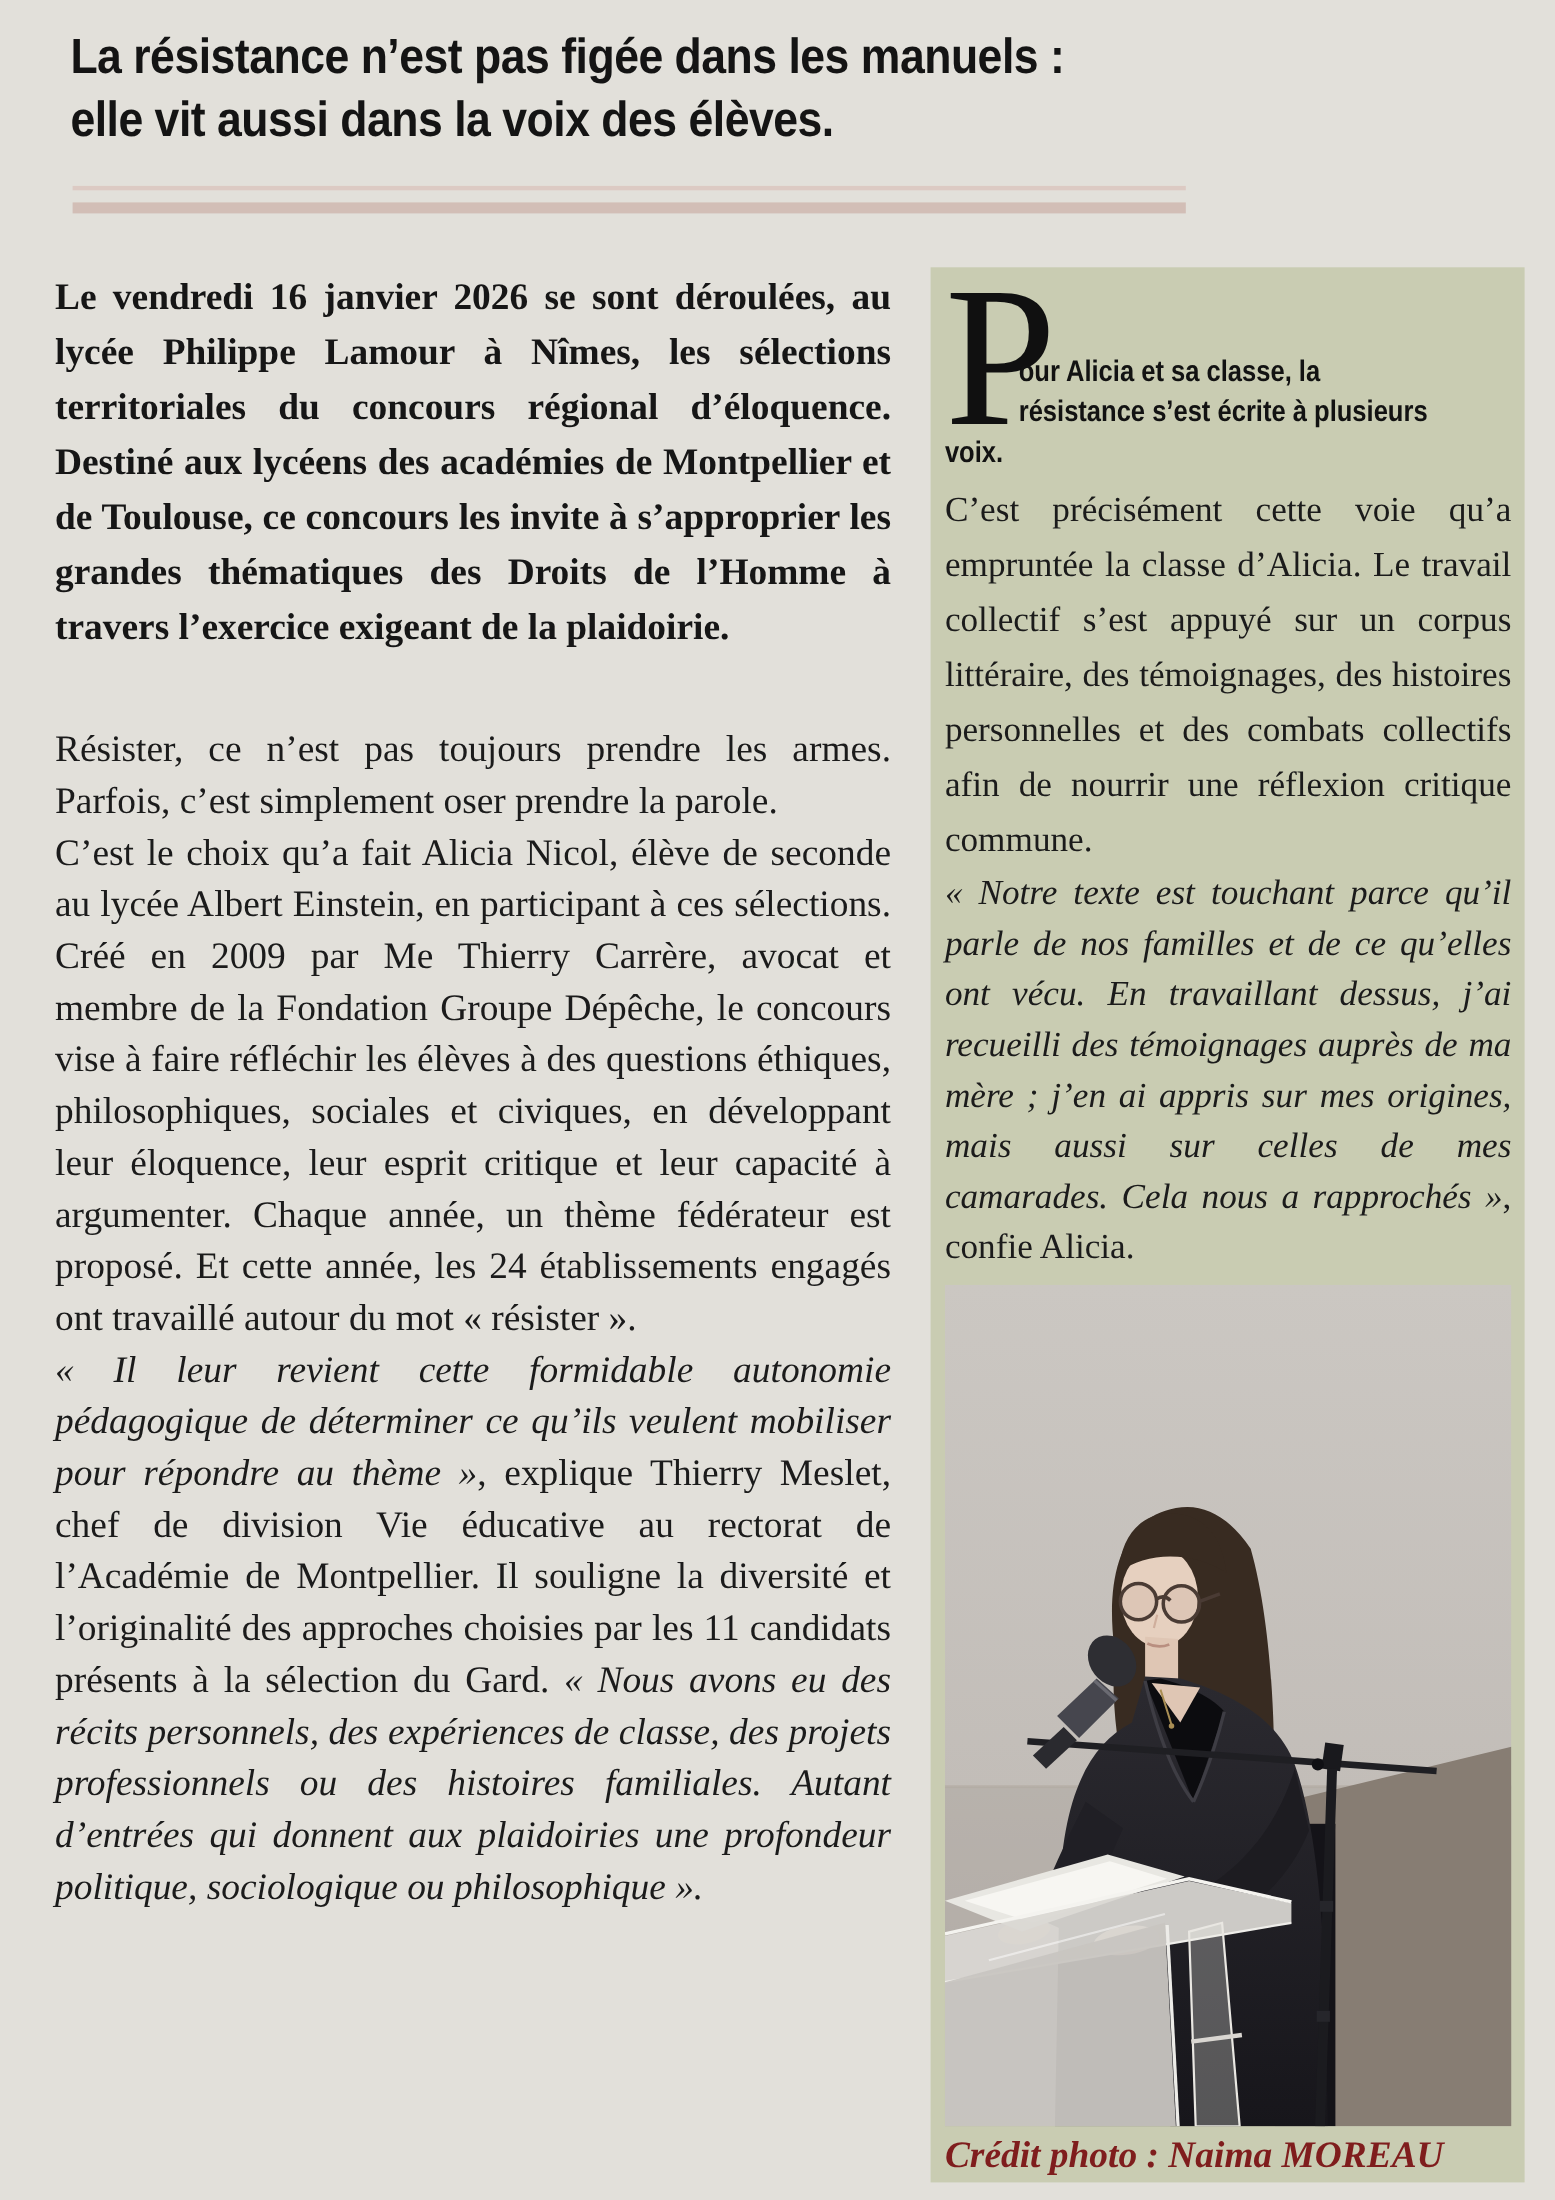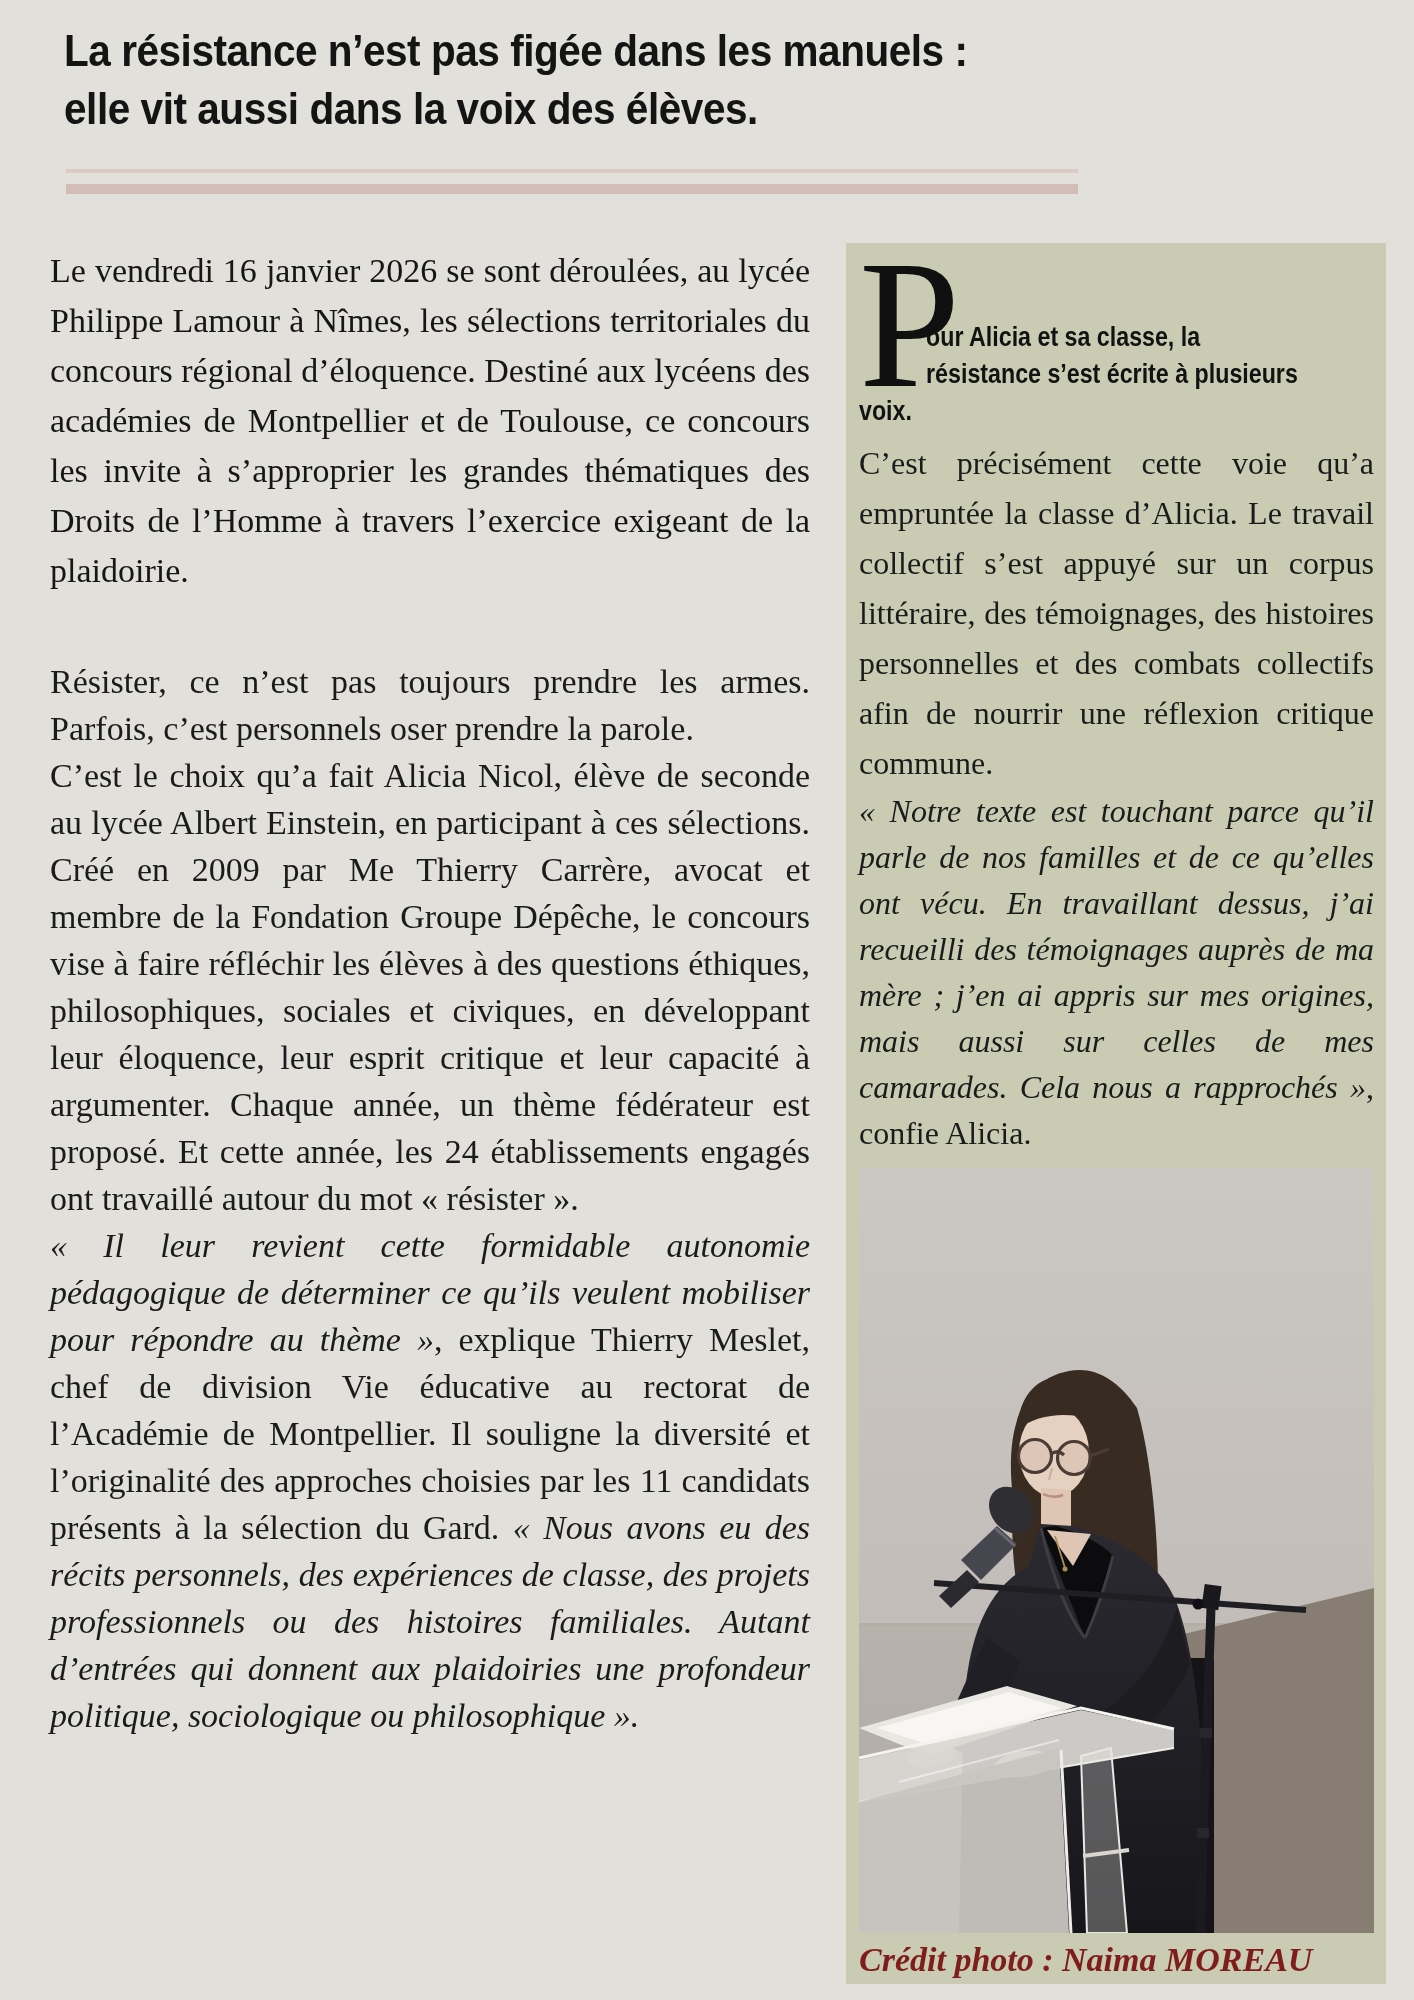--- a/index.html
+++ b/index.html
@@ -22,21 +22,21 @@
     transform:scaleX(.9);transform-origin:0 0;
     margin:0;
   }
   .rule{position:absolute;left:66px;width:1012px;background:#d6c2ba;}
   .rule.thin{top:169px;height:4px;background:#dccac3;}
   .rule.thick{top:184px;height:10px;background:#d2beb6;}
 
   
   .left-col{position:absolute;left:50px;top:246px;width:760px;}
   .lead{
-    margin:0;font-weight:400;font-size:34px;line-height:50px;
+    margin:0;font-weight:700;font-size:34px;line-height:50px;
     text-align:justify;color:#161616;
   }
   .body-block{margin-top:62px;font-size:34px;line-height:47px;text-align:justify;}
   .para{margin:0;}
   .rb{font-weight:400;margin-top:12px;}
   .ri{font-style:italic;}
 
   
   .panel{
     position:absolute;left:846px;top:243px;width:540px;height:1741px;
@@ -78,21 +78,21 @@
 <div class="page">
 
   <h1 class="title">La résistance n’est pas figée dans les manuels :
 elle vit aussi dans la voix des élèves.</h1>
   <div class="rule thin"></div>
   <div class="rule thick"></div>
 
   <div class="left-col">
     <p class="lead">Le vendredi 16 janvier 2026 se sont déroulées, au lycée Philippe Lamour à Nîmes, les sélections territoriales du concours régional d’éloquence. Destiné aux lycéens des académies de Montpellier et de Toulouse, ce concours les invite à s’approprier les grandes thématiques des Droits de l’Homme à travers l’exercice exigeant de la plaidoirie.</p>
     <div class="body-block">
-      <p class="para">Résister, ce n’est pas toujours prendre les armes. Parfois, c’est personnels oser prendre la parole.</p>
+      <p class="para">Résister, ce n’est pas toujours prendre les armes. Parfois, c’est simplement oser prendre la parole.</p>
       <p class="para"><span>C’est le choix qu’a fait </span><span class="rb">Alicia Nicol</span><span>, élève de seconde au lycée Albert Einstein, en participant à ces sélections. Créé en 2009 par </span><span class="rb">Me Thierry Carrère</span><span>, avocat et membre de la Fondation Groupe Dépêche, le concours vise à faire réfléchir les élèves à des questions éthiques, philosophiques, sociales et civiques, en développant leur éloquence, leur esprit critique et leur capacité à argumenter. Chaque année, un thème fédérateur est proposé. Et cette année, les 24 établissements engagés ont travaillé autour du mot « résister ».</span></p>
       <p class="para"><span class="ri">« Il leur revient cette formidable autonomie pédagogique de déterminer ce qu’ils veulent mobiliser pour répondre au thème »</span><span>, explique </span><span class="rb">Thierry Meslet</span><span>, chef de division Vie éducative au rectorat de l’Académie de Montpellier. Il souligne la diversité et l’originalité des approches choisies par les </span><span class="rb">11 candidats présents</span><span> à la sélection du Gard. </span><span class="ri">« Nous avons eu des récits personnels, des expériences de classe, des projets professionnels ou des histoires familiales. Autant d’entrées qui donnent aux plaidoiries une profondeur politique, sociologique ou philosophique ».</span></p>
     </div>
   </div>
 
   <aside class="panel">
     <div class="intro">
       <div class="dropcap">P</div>
       <div class="intro-text">our Alicia et sa classe, la
 résistance s’est écrite à plusieurs

